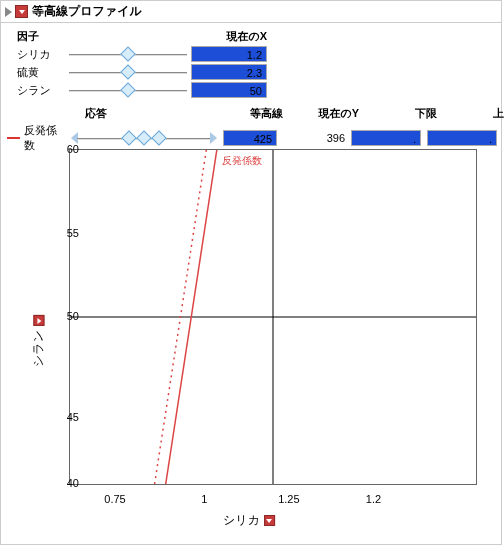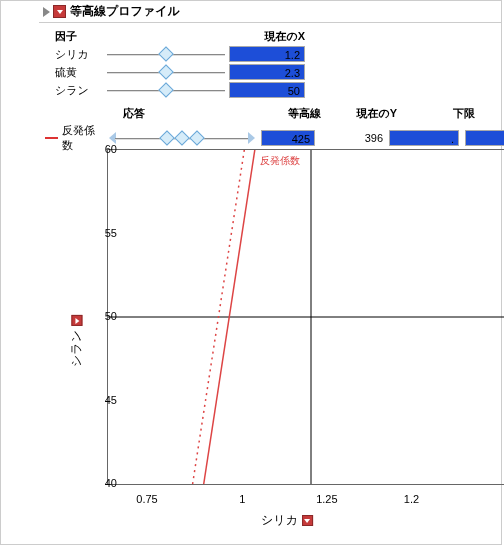--- a/index.html
+++ b/index.html
@@ -11,21 +11,20 @@
     font-family: "Meiryo", "MS PGothic", sans-serif;
     font-size: 11px;
     color: #000;
     overflow: hidden;
   }
   .panel {
     border: 1px solid #ccc;
     width: 502px;
     min-height: 545px;
     box-sizing: border-box;
-    padding-left: 38px;
   }
   .titlebar {
     padding: 2px 4px;
     border-bottom: 1px solid #ccc;
     display: flex;
     align-items: center;
     font-weight: bold;
     font-size: 12px;
   }
   .disclosure {
@@ -276,24 +275,24 @@
           <line x1="95.7" y1="334" x2="146.8" y2="0" stroke="#d44" stroke-width="1.5"></line>
 
           <line x1="84.6" y1="334" x2="136.3" y2="0" stroke="#d44" stroke-width="1.5" stroke-dasharray="2 4"></line>
           <text x="152" y="14" font-size="10" fill="#d44">反発係数</text>
         </svg>
       </div>
 
       <div class="ytick" style="top:0px">60</div>
       <div class="ytick" style="top:84px">55</div>
       <div class="ytick" style="top:167px">50</div>
-      <div class="ytick" style="top:251px">45</div>
+      <div class="ytick" style="top:268px">45</div>
       <div class="ytick" style="top:334px">40</div>
 
-      <div class="xtick" style="left:98px">0.75</div>
+      <div class="xtick" style="left:104px">0.75</div>
       <div class="xtick" style="left:193.3px">1</div>
       <div class="xtick" style="left:277.9px">1.25</div>
       <div class="xtick" style="left:362.5px">1.2</div>
 
       <div class="yaxis-label">
         <span>シラン</span>
         <span class="redmenu small"></span>
       </div>
       <div class="xaxis-label">
         <span>シリカ</span>

